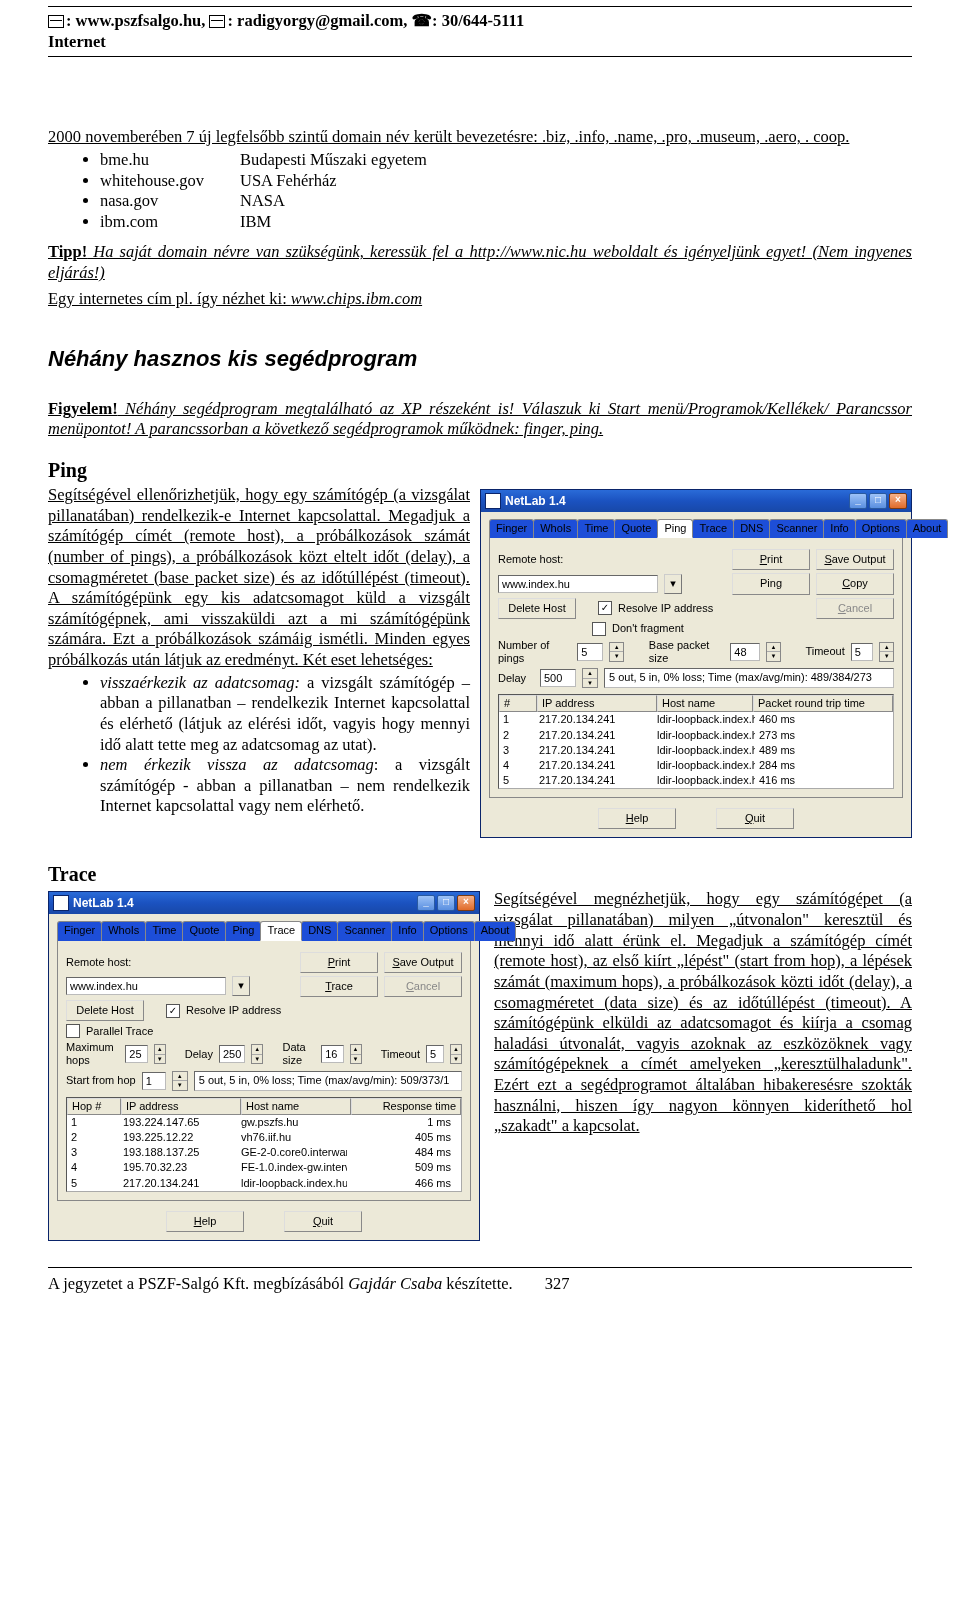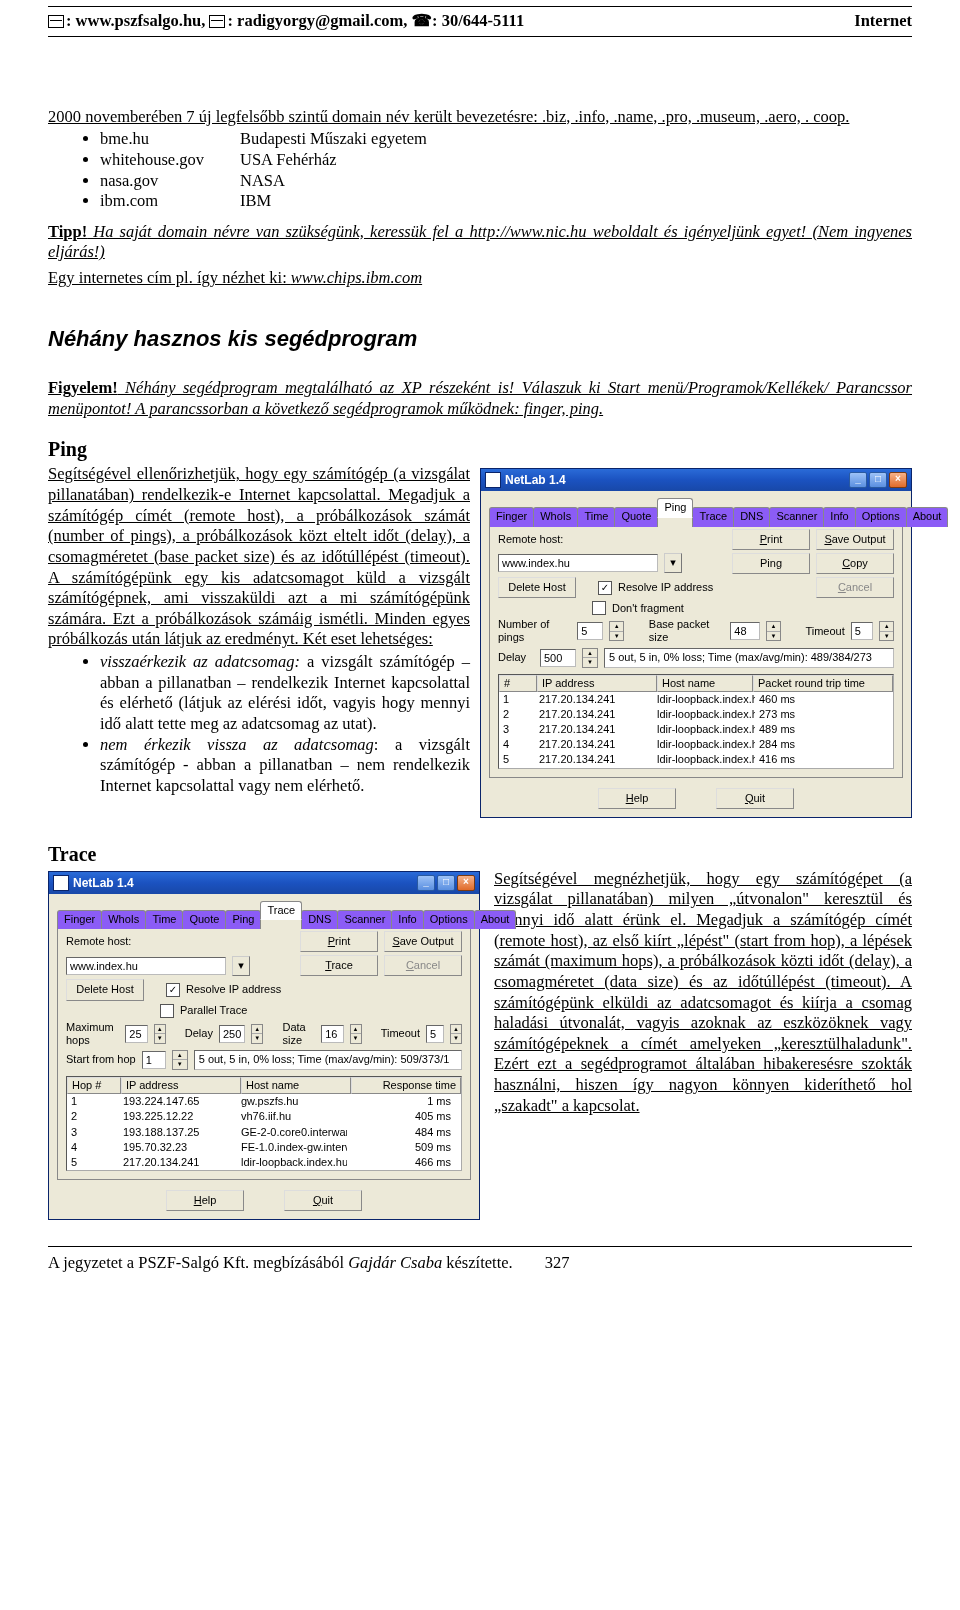--- a/index.html
+++ b/index.html
@@ -18,20 +18,21 @@
   }
   .hr {
     border-top: 1px solid #000;
     margin: 2px 0 2px 0;
   }
   .header-row {
     display: flex;
     justify-content: space-between;
     font-weight: bold;
     padding: 2px 0;
+    flex-direction: column;
   }
   .icon-box {
     display: inline-block;
     width: 14px;
     height: 11px;
     border: 1px solid #000;
     vertical-align: middle;
     margin-right: 2px;
     position: relative;
     top: -1px;
@@ -113,26 +114,26 @@
   .content { padding: 6px 8px 8px 8px; }
   .tabs {
     display: flex;
     gap: 0;
     border-bottom: 1px solid #888;
   }
   .tab {
     padding: 2px 6px;
     border: 1px solid #888;
     border-bottom: none;
-    background: #8b5cf6;
+    background: #1d4ed8;
     margin-right: -1px;
     border-radius: 3px 3px 0 0;
     font-size: 11px;
     position: relative;
-    top: 10px;
+    top: 1px;
     cursor: default;
   }
   .tab.active { background: #fff; z-index: 2; border-bottom: 1px solid #fff; top: 1px; }
   .tabbody {
     border: 1px solid #888;
     border-top: none;
     padding: 8px;
     background: #ece9d8;
   }
   .row { display: flex; align-items: center; margin: 3px 0; gap: 6px; }
@@ -450,21 +451,21 @@
             <span style="flex:1"></span>
             <span class="btn"><span class="u">T</span>race</span>
             <span class="btn gray"><span class="u">C</span>ancel</span>
           </div>
           <div class="row">
             <span class="btn" style="width:76px;">Delete Host</span>
             <span style="width:10px;"></span>
             <span class="chk">✓</span>
             <span class="lbl sm">Resolve IP address</span>
           </div>
-          <div class="row" style="margin-left:94px;">
+          <div class="row" style="">
             <span class="chk"></span>
             <span class="lbl sm">Parallel Trace</span>
           </div>
           <div class="row">
             <span class="lbl sm">Maximum hops</span>
             <span class="inp" style="width:28px;">25</span>
             <span class="spin">
                 <div>▲</div>
                 <div>▼</div>
               </span>

